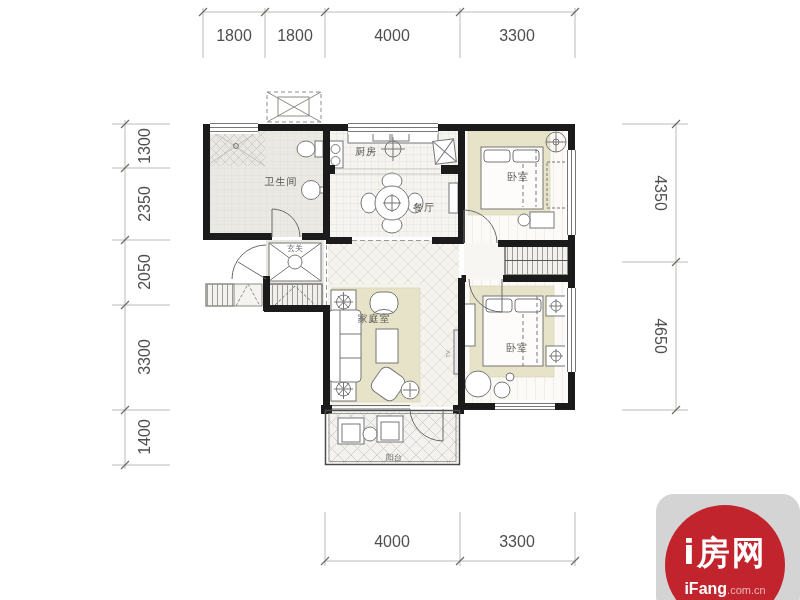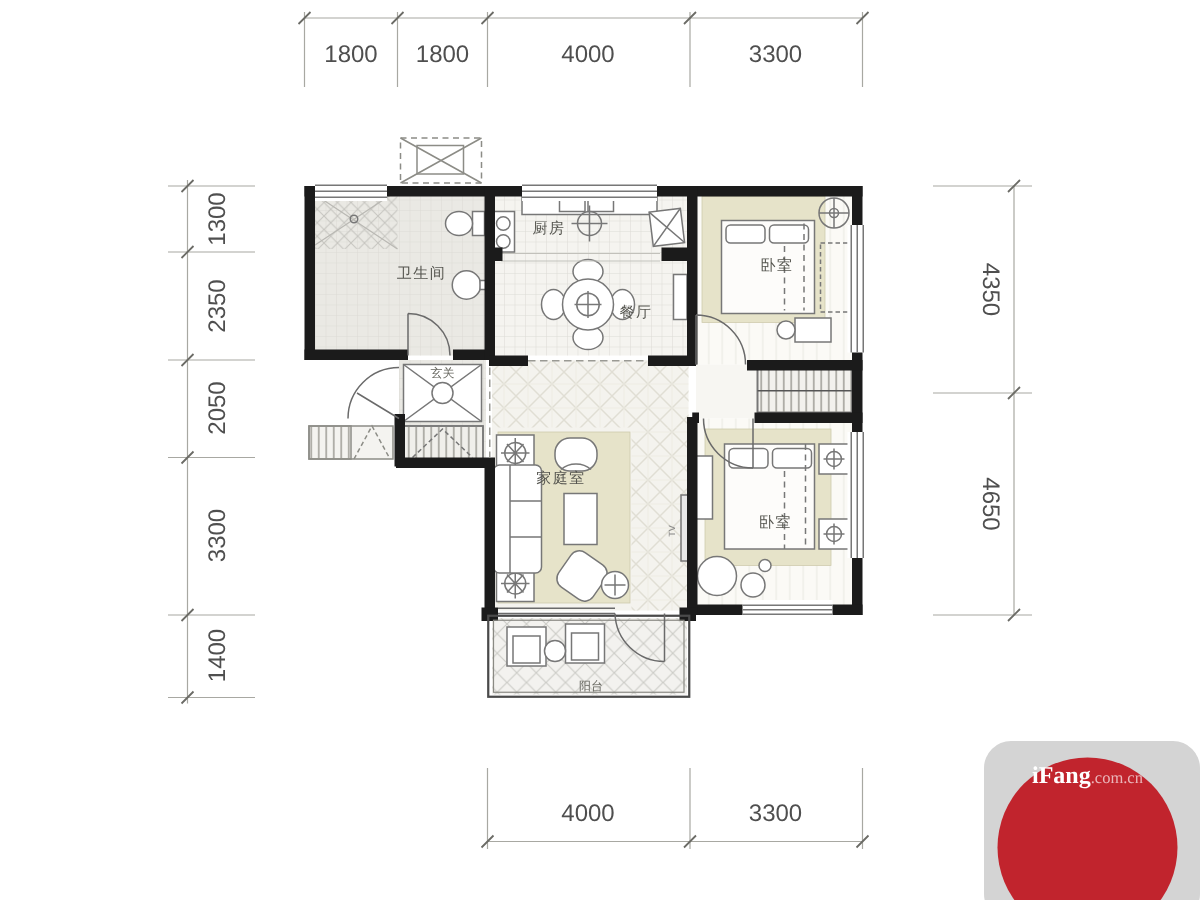--- a/index.html
+++ b/index.html
@@ -18,21 +18,21 @@
     background:#d4d4d4;border-radius:18px;cursor:pointer;
   }
   .logo-circle{
     position:absolute;left:9px;top:11px;width:120px;height:120px;
     border-radius:50%;background:#c1242d;color:#fff;text-align:center;
   }
   .logo-cn{
     font-weight:bold;font-size:33px;letter-spacing:2px;margin-top:26px;
     font-family:"DejaVu Sans",sans-serif;
   }
-  .logo-en{margin-top:4px;font-family:Liberation Serif, serif;}
+  .logo-en{margin-top:4px;font-family:Liberation Sans, sans-serif;}
   .logo-en-main{font-weight:bold;font-size:16px;color:#ffffff;}
   .logo-en-rest{font-size:11px;color:#eab6ba;}
 </style>
 </head>
 <body>
 
 <svg width="800" height="600" viewBox="0 0 800 600">
   <defs>
     <pattern id="tile" width="7" height="7" patternUnits="userSpaceOnUse">
       <path d="M7,0 H0 V7" fill="none" stroke="#dcdbd5" stroke-width="0.7"></path>
@@ -339,15 +339,16 @@
     <text class="room-label" x="374" y="322" text-anchor="middle">家庭室</text>
     <text class="room-label" x="518" y="180" text-anchor="middle">卧室</text>
     <text class="room-label" x="517" y="351" text-anchor="middle">卧室</text>
     <text class="room-label-sm" x="394" y="460" text-anchor="middle">阳台</text>
     <text class="tv-label" x="450" y="354" text-anchor="middle" transform="rotate(-90 450 354)">TV</text>
   </g>
 </svg>
 
 <div class="logo-tile">
   <div class="logo-circle">
+    <div class="logo-cn">i房网</div>
     <div class="logo-en"><span class="logo-en-main">iFang</span><span class="logo-en-rest">.com.cn</span></div>
   </div>
 </div>
 
 </body></html>

